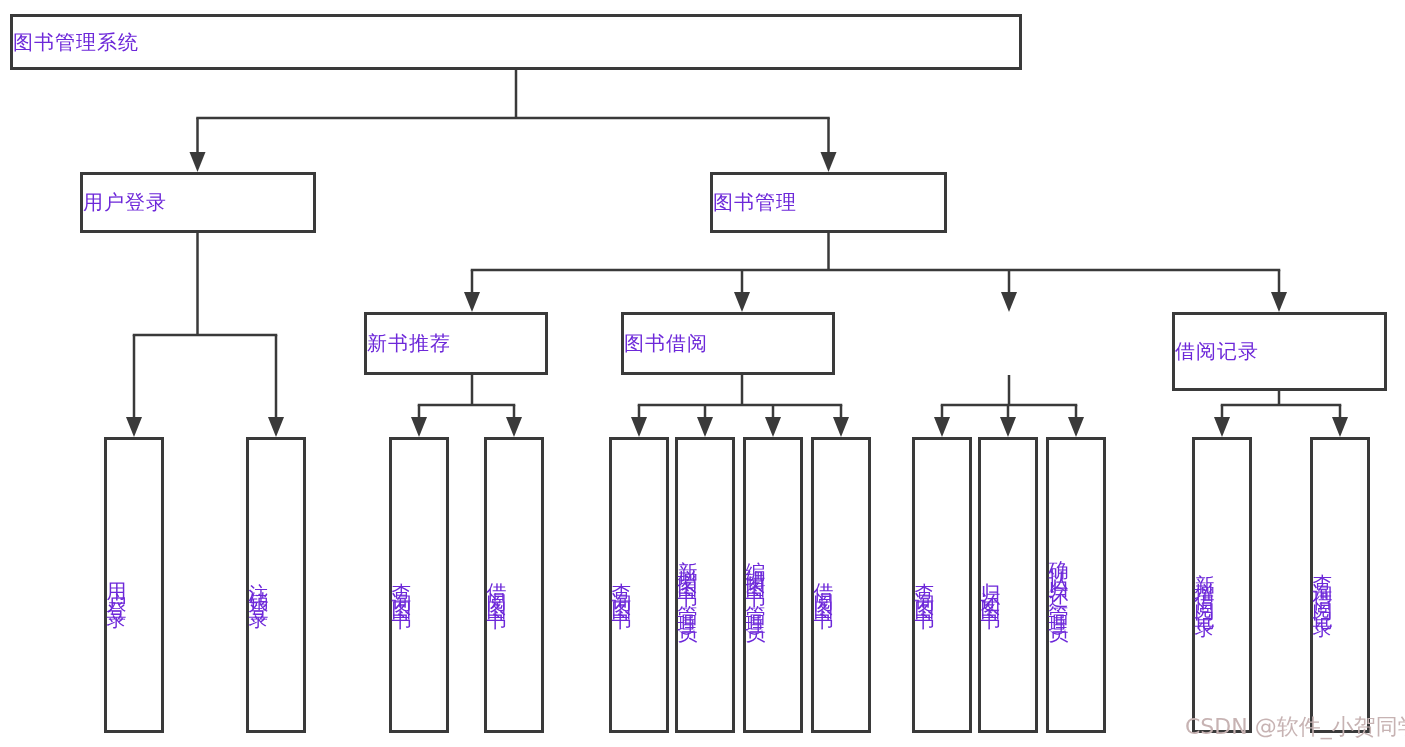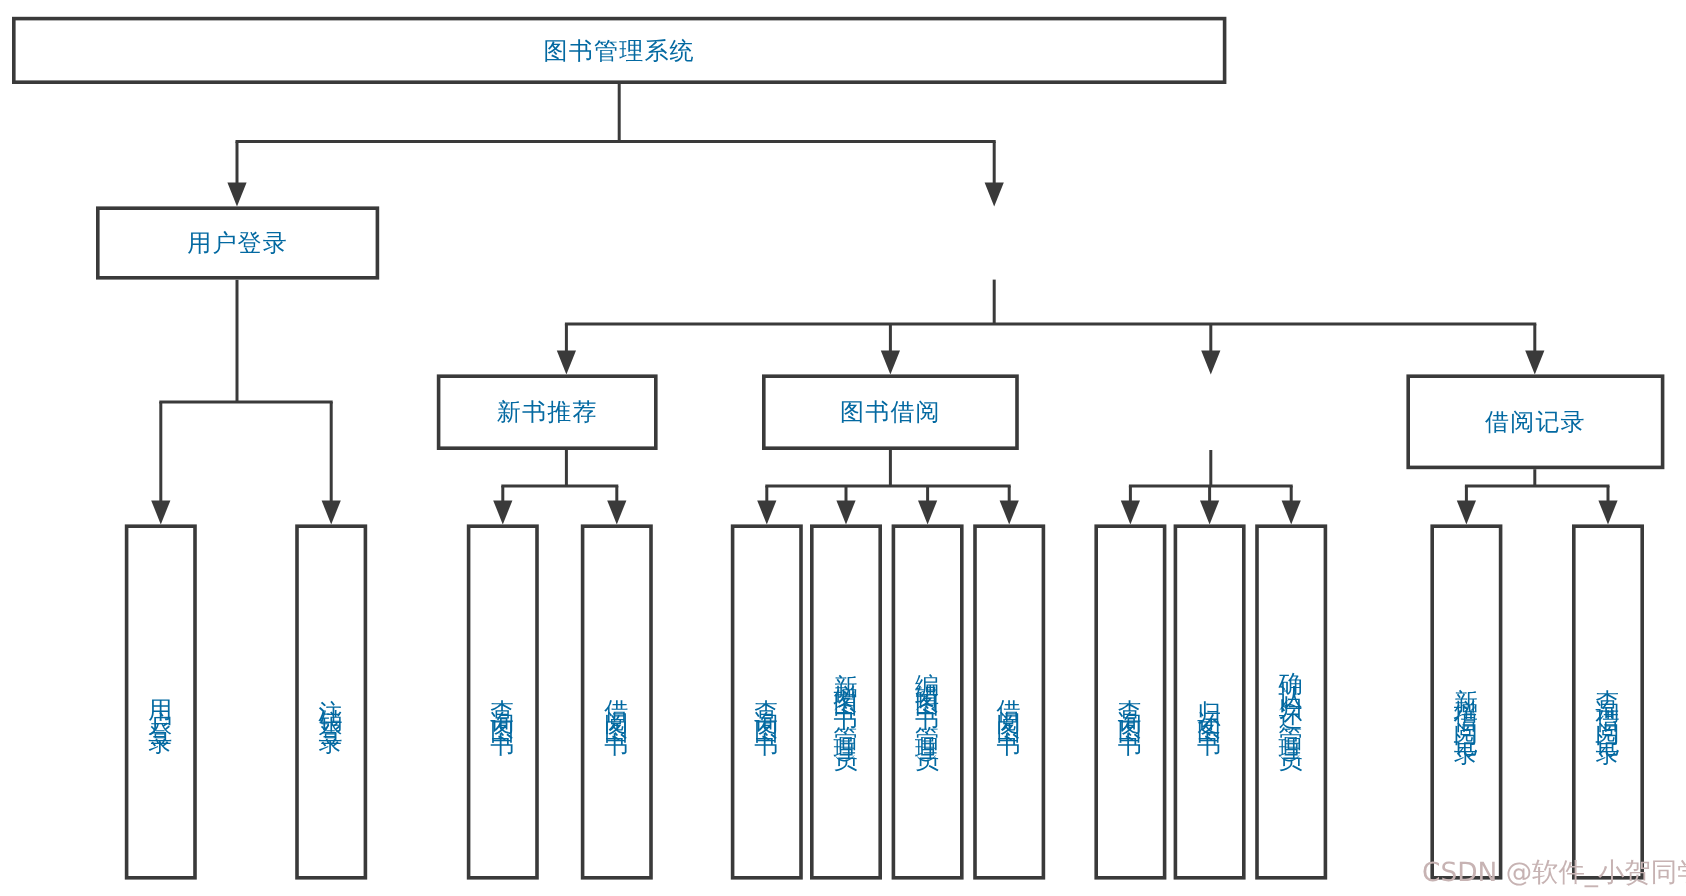--- a/index.html
+++ b/index.html
@@ -22,22 +22,21 @@
     height: 747px;
     z-index: 1;
   }
   .node {
     position: absolute;
     box-sizing: border-box;
     border: 3px solid #3a3a3a;
     background: #ffffff;
     display: flex;
     align-items: center;
-    justify-content: center;
-    color: #0369a1;
+    color: #6d28d9;
     z-index: 2;
   }
   .node .hlabel {
     font-size: 20px;
     letter-spacing: 1px;
     white-space: nowrap;
   }
   .leaf .vlabel {
     writing-mode: vertical-rl;
     text-orientation: mixed;
@@ -133,25 +132,28 @@
       <polygon points="1332,417 1348,417 1340,437"></polygon>
   </svg>
 
   <div class="node" style="left:10px;top:14px;width:1012px;height:56px">
     <span class="hlabel">图书管理系统</span>
   </div>
 
   <div class="node" style="left:80px;top:172px;width:236px;height:61px">
     <span class="hlabel">用户登录</span>
   </div>
+  <div class="node" style="left:710px;top:172px;width:237px;height:61px">
+    <span class="hlabel">图书管理</span>
+  </div>
 
   <div class="node" style="left:364px;top:312px;width:184px;height:63px">
     <span class="hlabel">新书推荐</span>
   </div>
-  <div class="node" style="left:635px;top:312px;width:214px;height:63px">
+  <div class="node" style="left:621px;top:312px;width:214px;height:63px">
     <span class="hlabel">图书借阅</span>
   </div>
   <div class="node" style="left:1172px;top:312px;width:215px;height:79px">
     <span class="hlabel">借阅记录</span>
   </div>
 
   <div class="node leaf" style="left:104px;top:437px;width:60px;height:296px">
     <span class="vlabel">用户登录</span>
   </div>
   <div class="node leaf" style="left:246px;top:437px;width:60px;height:296px">

